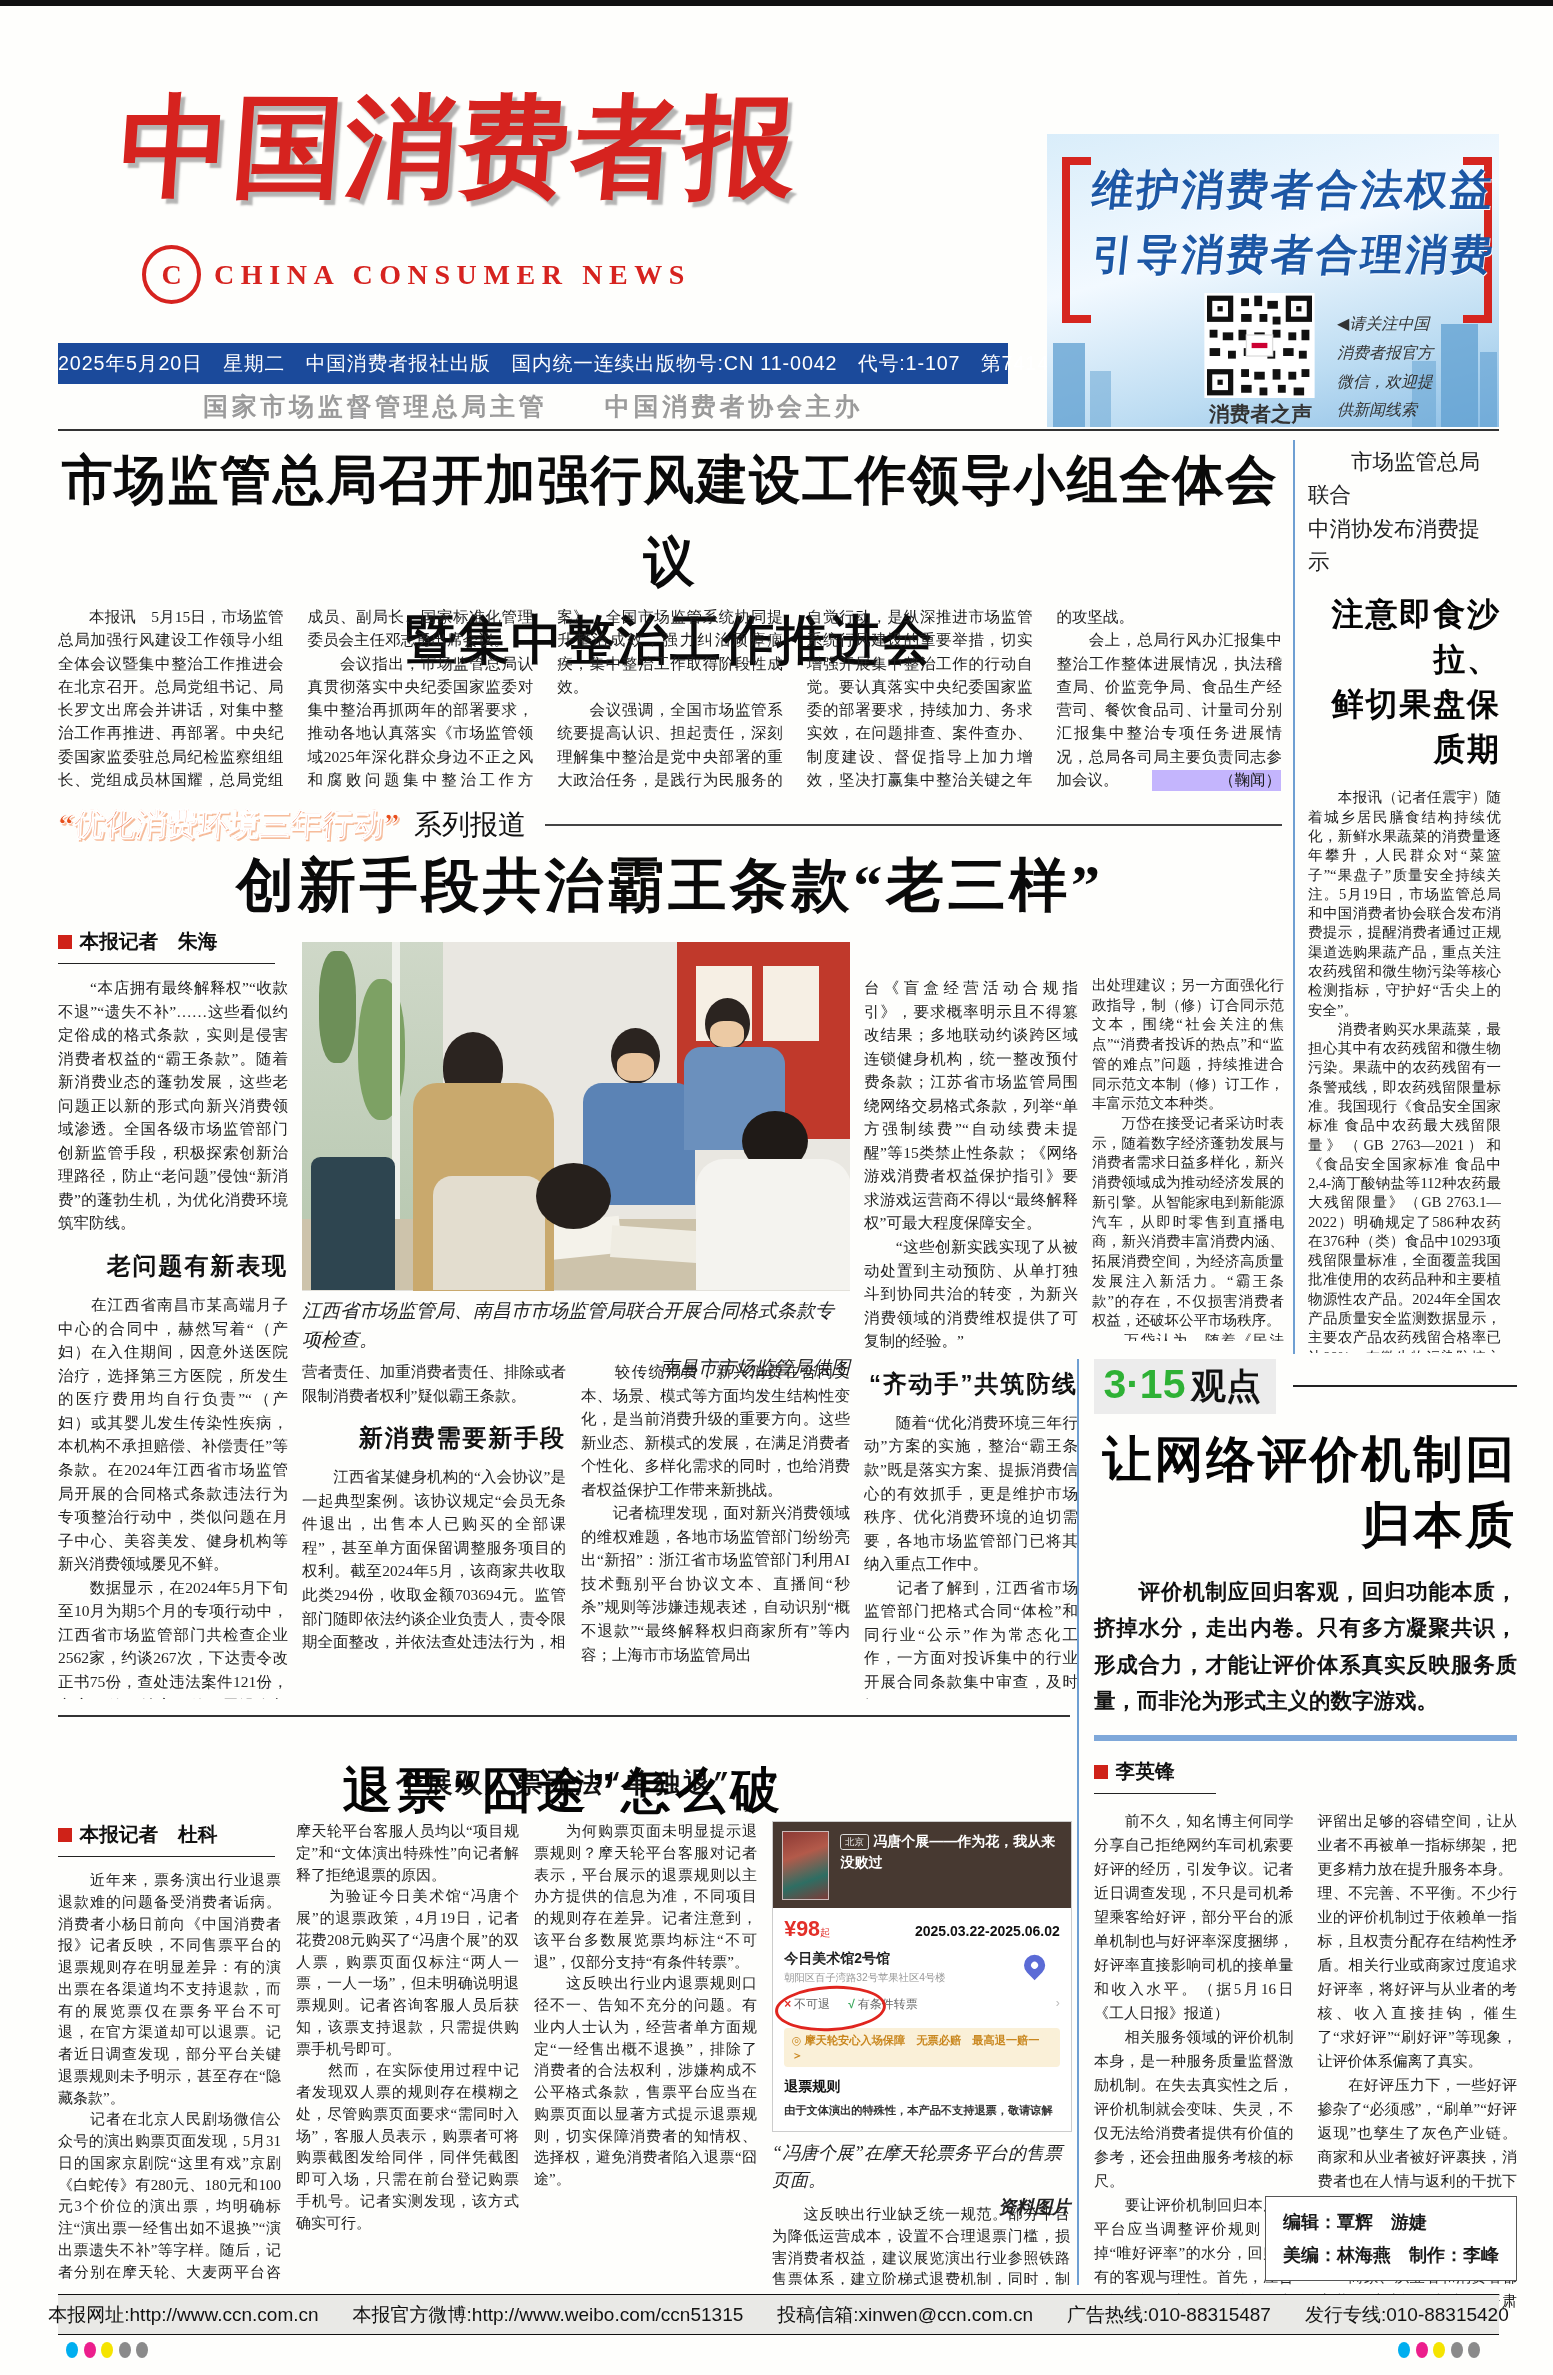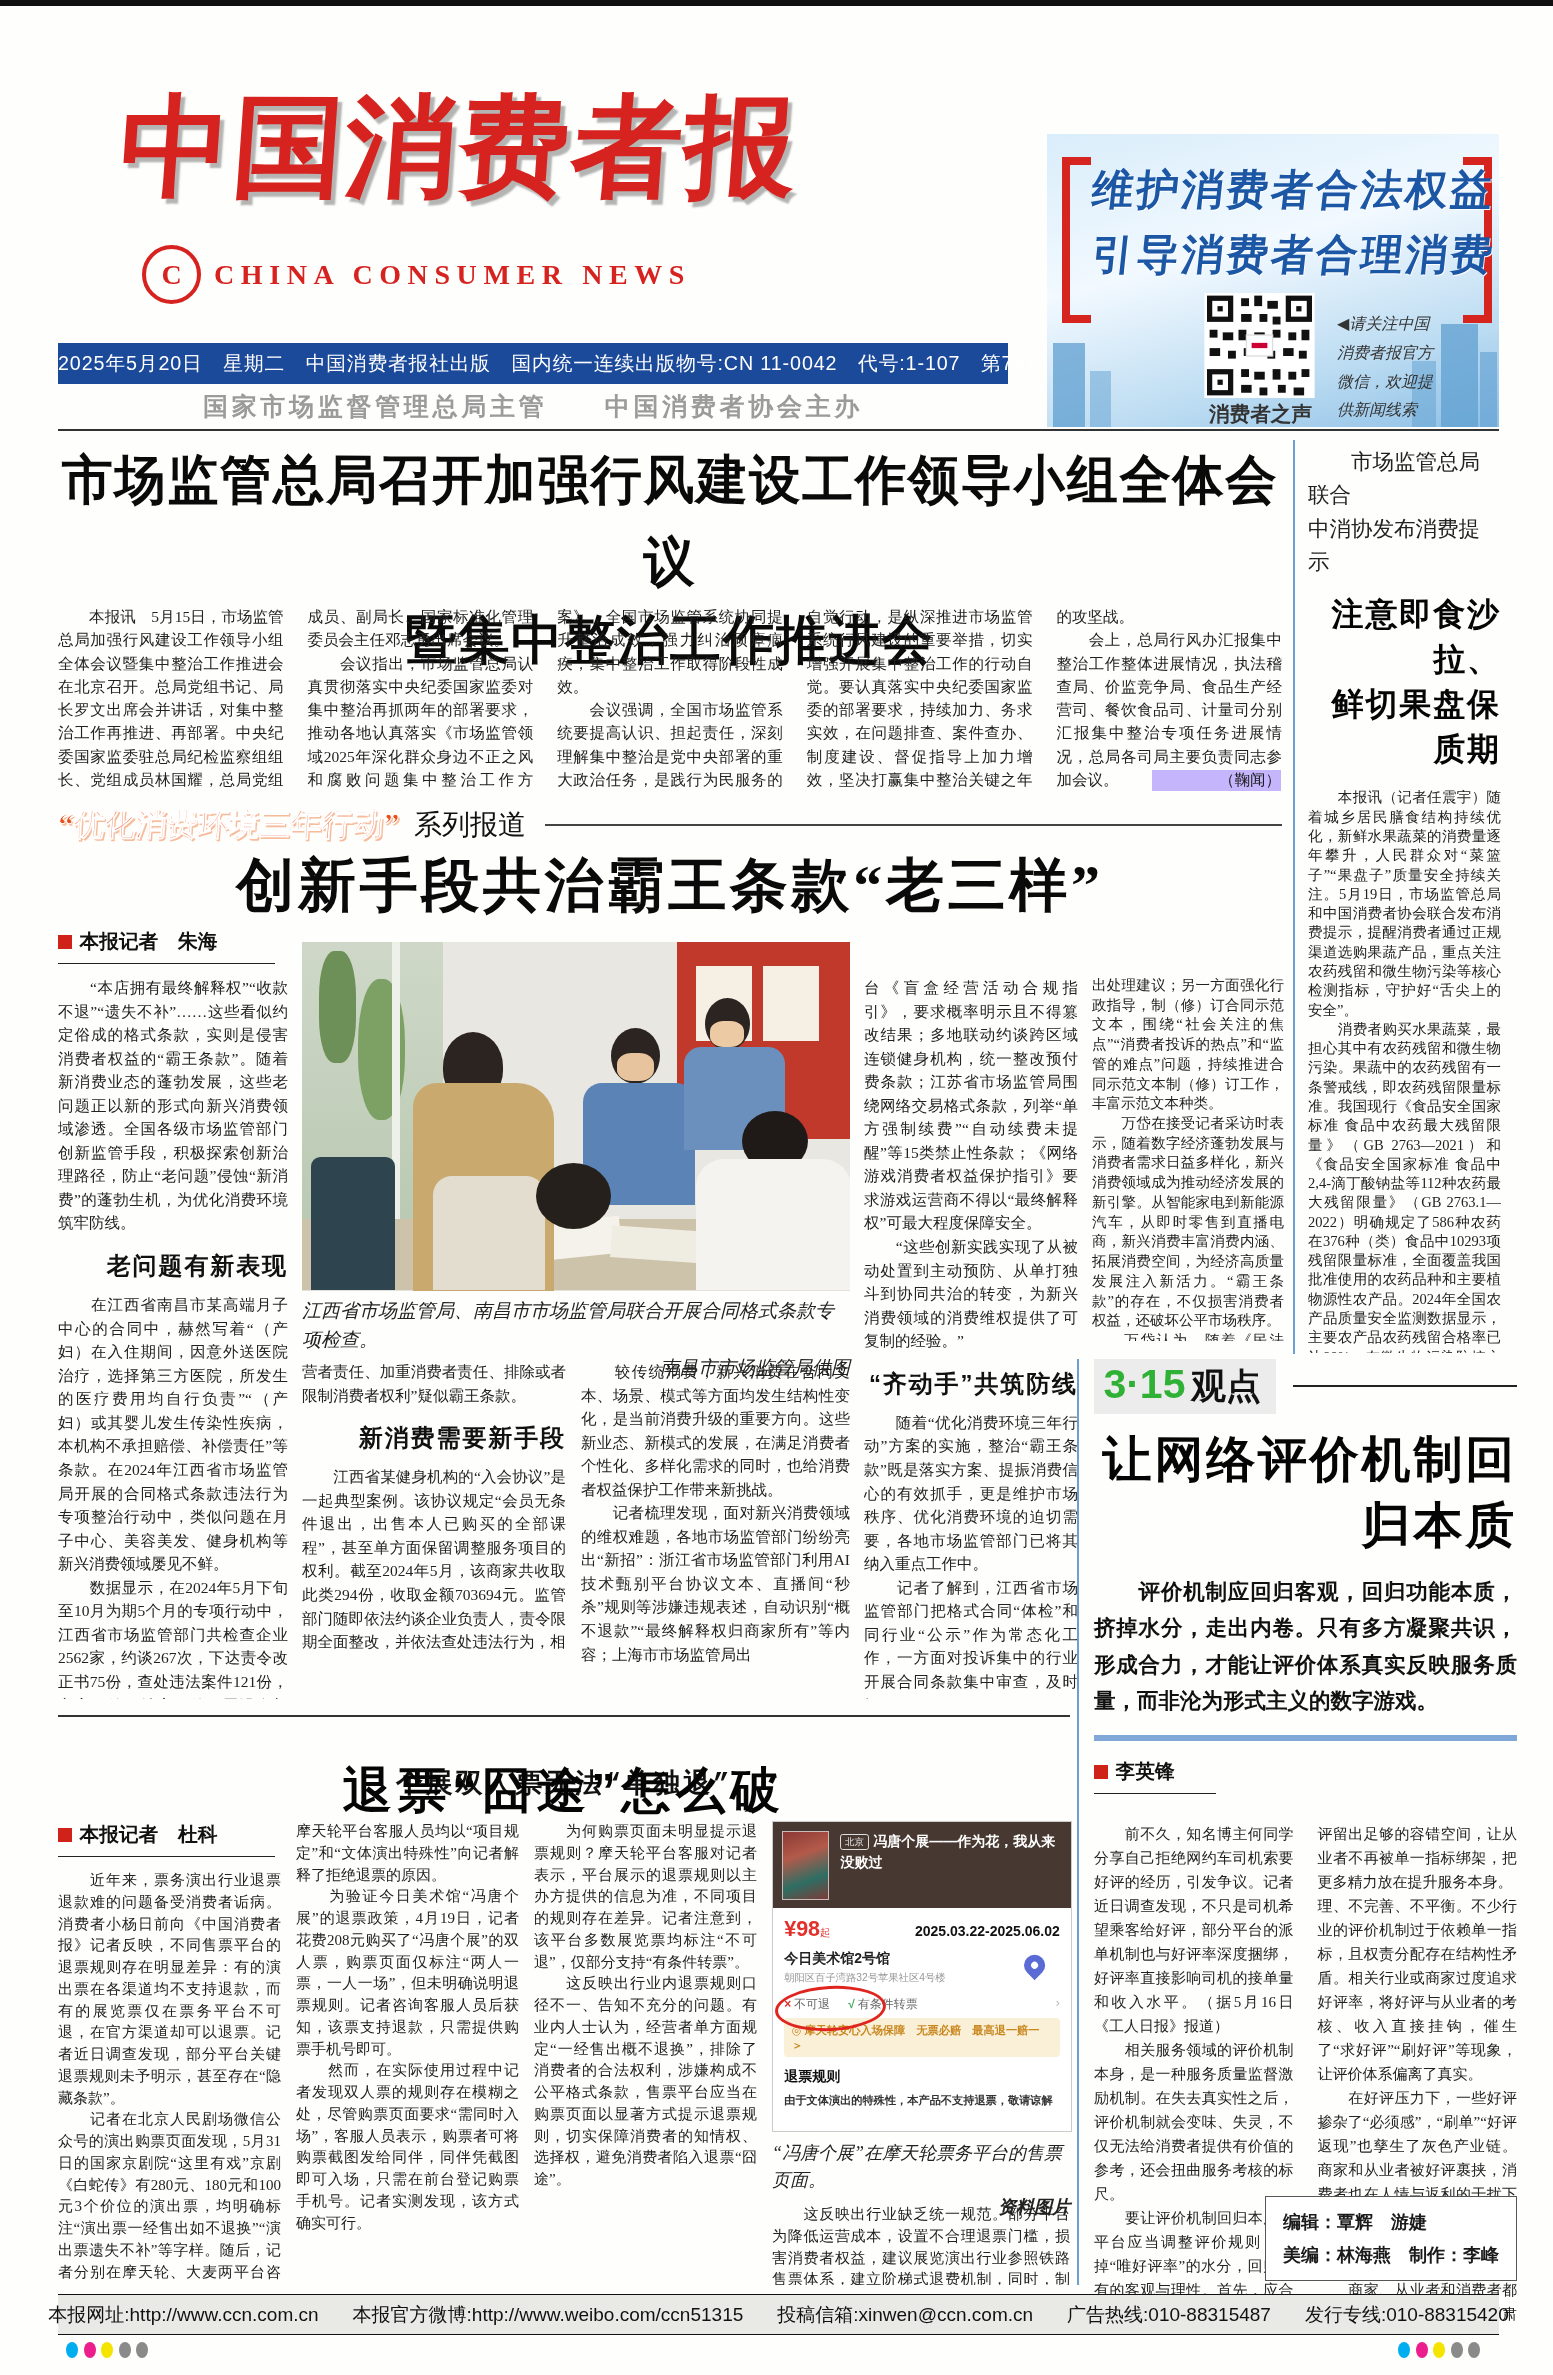--- a/index.html
+++ b/index.html
@@ -82,21 +82,21 @@
   .venue{font-size:14px;font-weight:700;color:#222;margin-top:7.5px;}
   .addr{font-size:10.3px;color:#999;margin-top:2.8px;}
   .pin{position:absolute;right:15px;width:20.6px;height:20.6px;border-radius:50% 50% 50% 0;
        background:#5b6bd6;transform:rotate(-45deg);}
   .pin::after{content:"";position:absolute;left:6.6px;top:6.6px;width:7.5px;height:7.5px;border-radius:50%;background:#fff;}
   .refundrow{position:relative;font-size:12px;color:#666;margin-top:11.2px;}
   .xmark{color:#e3302a;font-weight:900;margin-right:2.8px;}
   .vmark{color:#3aa85c;font-weight:900;margin:0 2.8px 0 15px;}
   .redoval{position:absolute;left:-9.4px;top:-10.3px;width:105px;height:39px;border:3.7px solid #e0251f;
            border-radius:50%;transform:rotate(-3deg);}
-  .gstrip{background:#faf0d8;border-radius:3.7px;margin-top:5px;padding:4.7px 7.5px;font-size:11.2px;color:#c9871f;font-weight:700;}
+  .gstrip{background:#faf0d8;border-radius:3.7px;margin-top:15px;padding:4.7px 7.5px;font-size:11.2px;color:#c9871f;font-weight:700;}
   .rulest{font-size:14px;font-weight:700;margin-top:11.2px;color:#111;}
   .rulesb{font-size:11.2px;font-weight:700;color:#333;margin-top:5.6px;line-height:1.5;}
   
   .footerbar{border-top:1.9px solid #111;border-bottom:1.9px solid #111;background:#e9e9e6;
              display:flex;justify-content:center;gap:34px;align-items:center;height:39px;
              font-family:"Liberation Sans","DejaVu Sans",sans-serif;font-size:19px;color:#111;white-space:nowrap;}
   .dot{display:inline-block;width:12px;height:16px;border-radius:50%;margin-right:5.6px;}
 </style>
 </head>
 <body>
@@ -281,21 +281,21 @@
     <div style="display:flex;align-items:center;">
       <div class="op-badge">
         <span class="op-green">3·15</span>
         <span class="op-black">观点</span>
       </div>
       <div style="flex:1;height:1.9px;background:#222;margin-left:17px;"></div>
     </div>
     <h2 class="op-head">让网络评价机制回归本质</h2>
     <div class="op-stand">　　评价机制应回归客观，回归功能本质，挤掉水分，走出内卷。只有多方凝聚共识，形成合力，才能让评价体系真实反映服务质量，而非沦为形式主义的数字游戏。</div>
     <div class="op-rule"></div>
-    <div class="byline" style="width:122px;margin-bottom:28px;">
+    <div class="byline" style="width:122px;margin-bottom:15px;">
       <span class="redsq"></span><span>李英锋</span>
     </div>
     <div class="op-cols">
       <div class="bodytext">　　前不久，知名博主何同学分享自己拒绝网约车司机索要好评的经历，引发争议。记者近日调查发现，不只是司机希望乘客给好评，部分平台的派单机制也与好评率深度捆绑，好评率直接影响司机的接单量和收入水平。（据5月16日《工人日报》报道）
 　　相关服务领域的评价机制本身，是一种服务质量监督激励机制。在失去真实性之后，评价机制就会变味、失灵，不仅无法给消费者提供有价值的参考，还会扭曲服务考核的标尺。
 　　要让评价机制回归本质，平台应当调整评价规则，挤掉“唯好评率”的水分，回归应有的客观与理性。首先，应合理设置评价指标，给差评、中评留出足够的容错空间，让从业者不再被单一指标绑架，把更多精力放在提升服务本身。</div>
       <div class="bodytext">理、不完善、不平衡。不少行业的评价机制过于依赖单一指标，且权责分配存在结构性矛盾。相关行业或商家过度追求好评率，将好评与从业者的考核、收入直接挂钩，催生了“求好评”“刷好评”等现象，让评价体系偏离了真实。
 　　在好评压力下，一些好评掺杂了“必须感”，“刷单”“好评返现”也孳生了灰色产业链。商家和从业者被好评裹挟，消费者也在人情与返利的干扰下违心点赞，评价的参考价值被稀释，最终损害的是整个消费生态的信任基础。
 　　商家、从业者和消费者都应共同维护评价机制的严肃性，监管部门也应依法查处好评造假行为，用法规和标准为评价机制托底，让评价真实反映服务质量，而非沦为形式主义的数字游戏。</div>
     </div>

